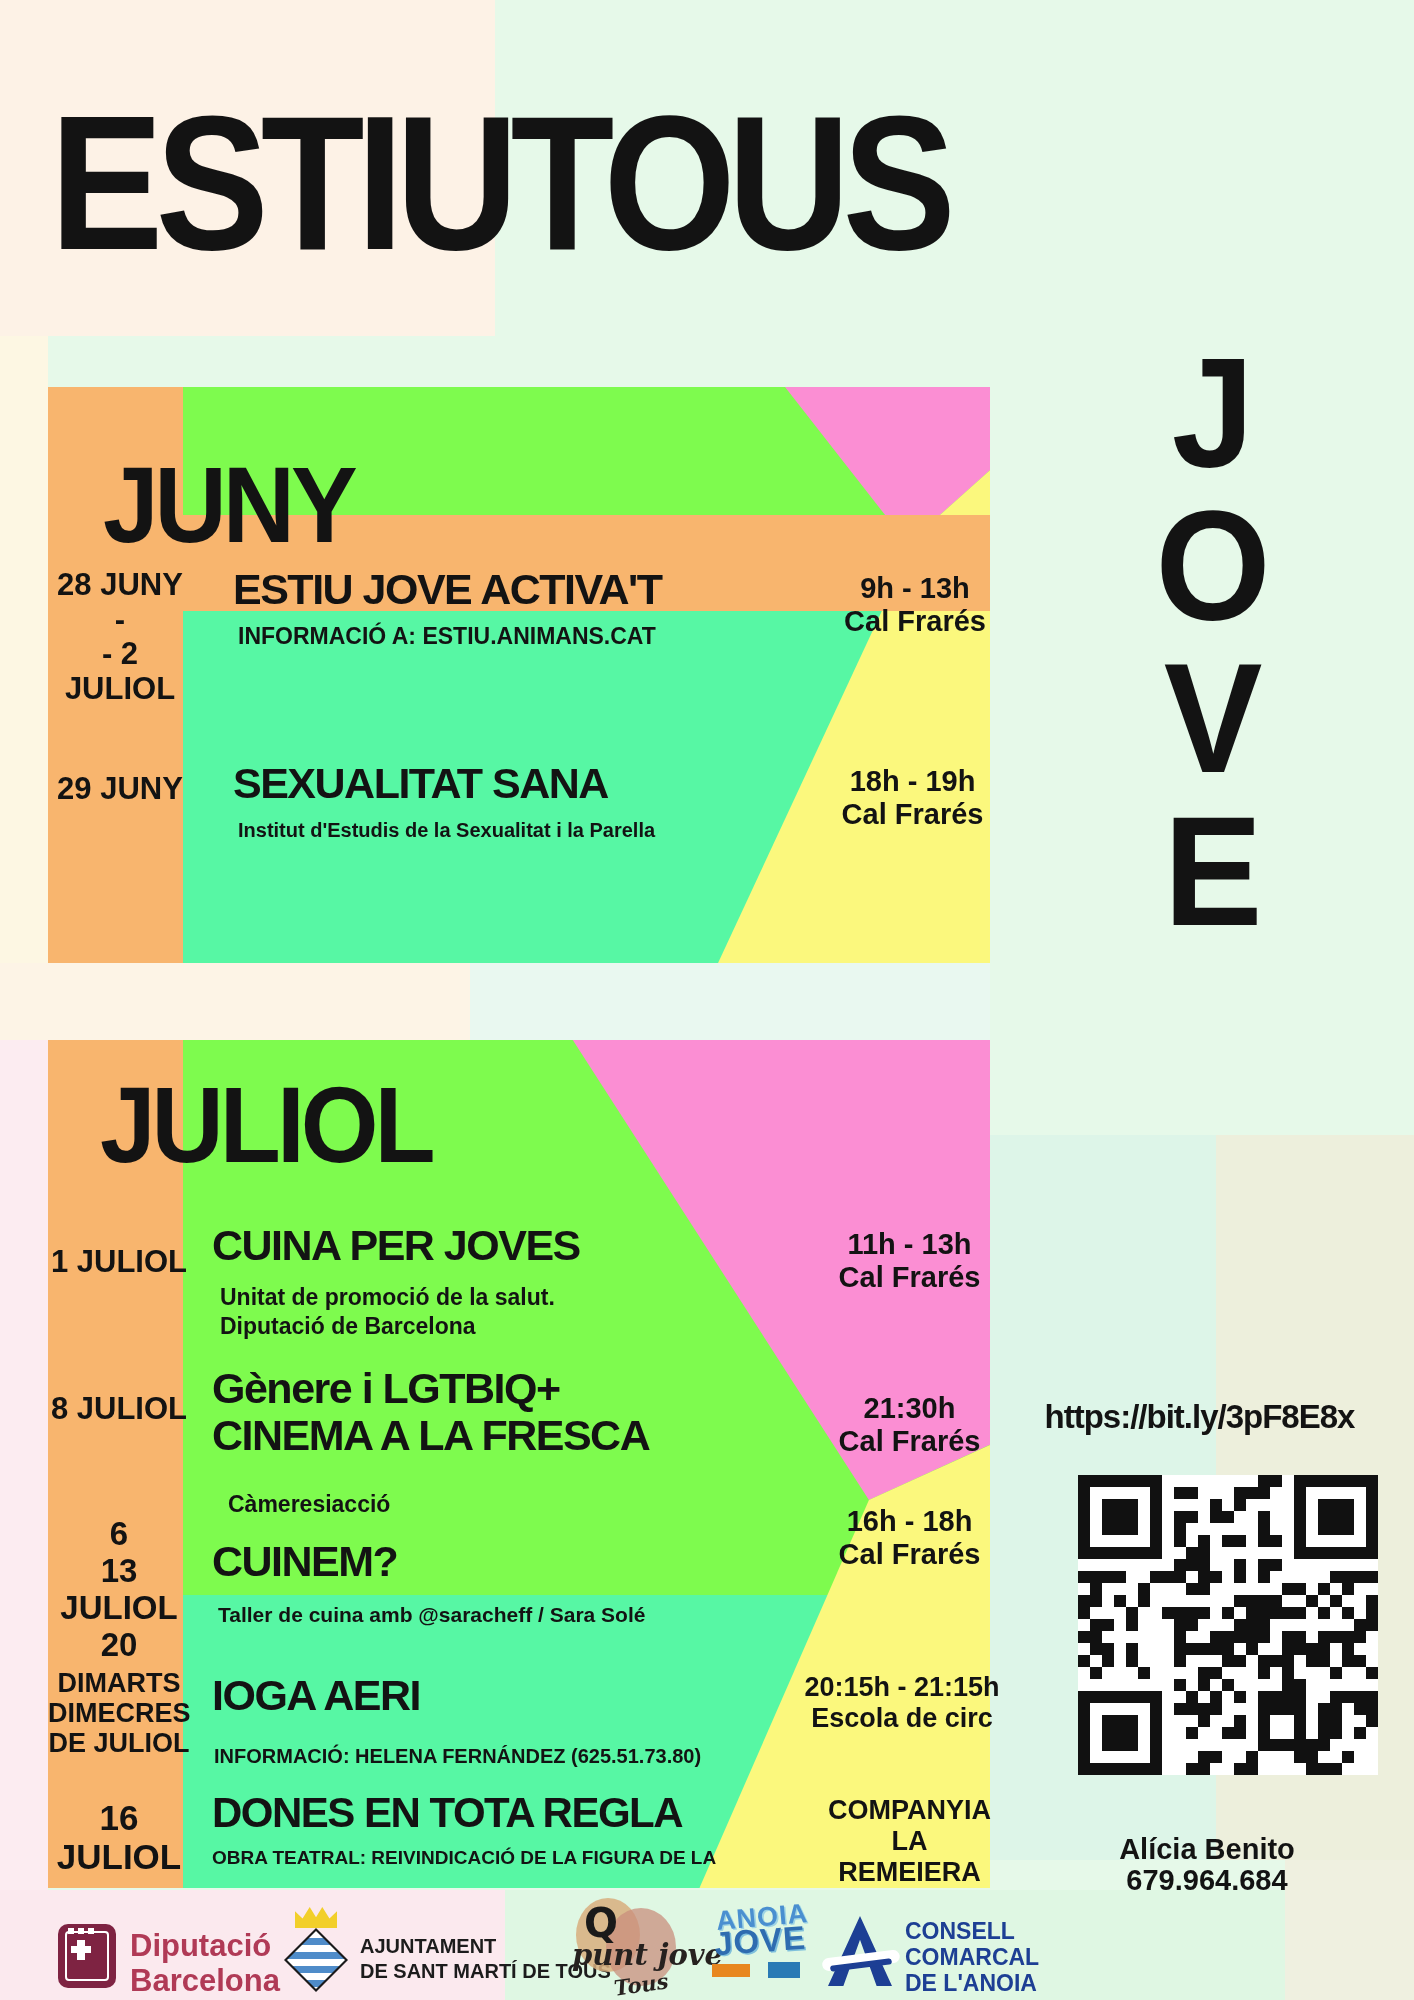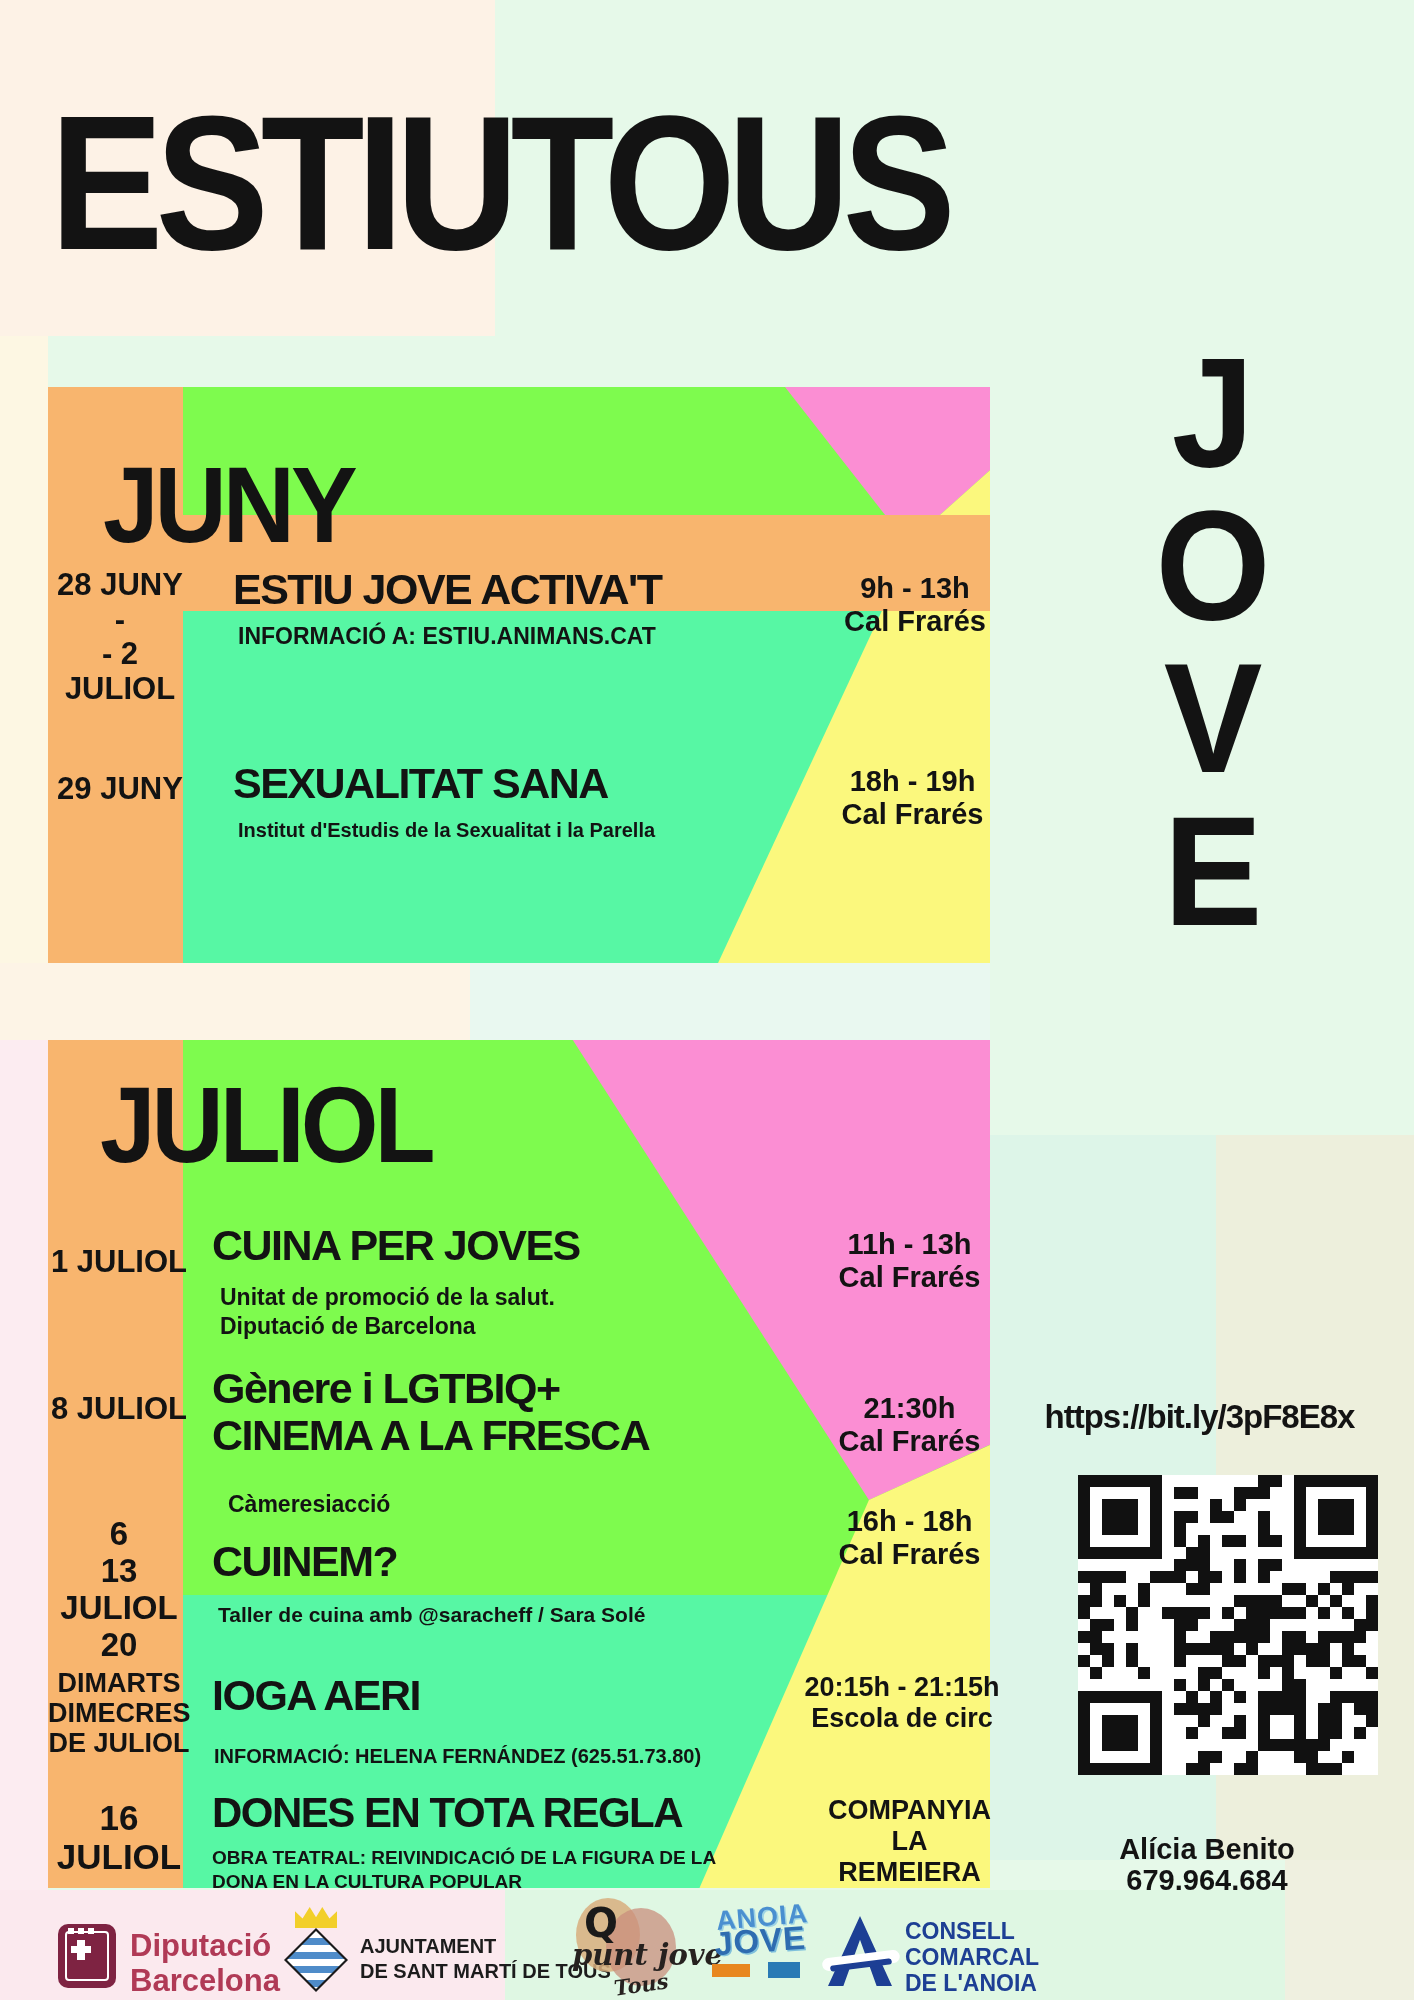--- a/index.html
+++ b/index.html
@@ -207,21 +207,20 @@
     <div>Escola de circ</div>
   </div>
 
   <div class="date" style="left:48px;top:1798px;width:142px;font-size:35px;">
     <div>16</div>
     <div>JULIOL</div>
   </div>
   <div class="etitle" style="left:212px;top:1790px;font-size:42px;">DONES EN TOTA REGLA</div>
   <div class="esub" style="left:212px;top:1846px;font-size:19px;">
     <div>OBRA TEATRAL: REIVINDICACIÓ DE LA FIGURA DE LA</div>
-    <div>DONA EN LA CULTURA POPULAR</div>
   </div>
   <div class="etime" style="left:822px;top:1795px;width:175px;font-size:27px;">
     <div>COMPANYIA</div>
     <div>LA REMEIERA</div>
   </div>
 
   <div id="inscr-link">https://bit.ly/3pF8E8x</div>
   <div id="qr"><svg viewBox="0 0 300 300" width="100%" height="100%">
         <rect width="300" height="300" fill="#ffffff"></rect>
         <rect x="180" y="0" width="12" height="12" fill="#111"></rect>

